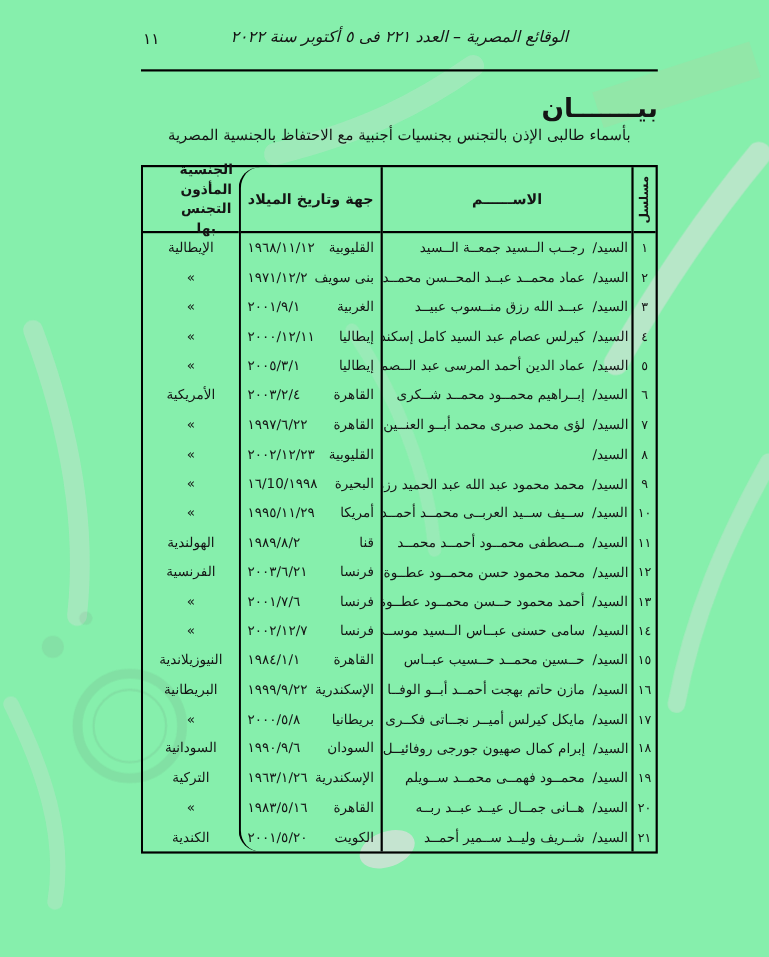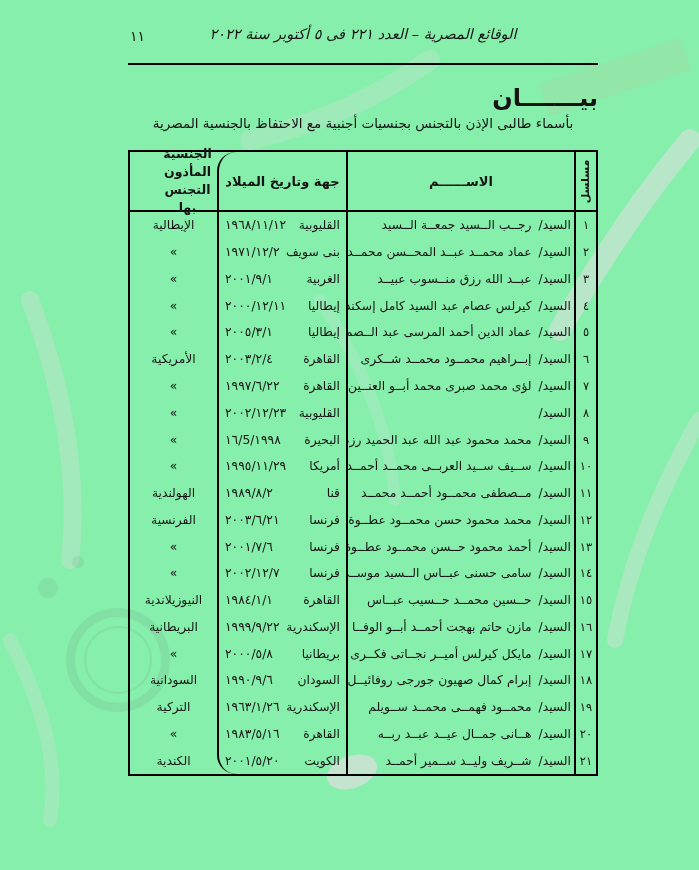--- a/index.html
+++ b/index.html
@@ -221,21 +221,21 @@
         <div class="cell birth-cell">
           <span>القاهرة</span>
           <span>١٩٩٧/٦/٢٢</span>
         </div>
         <div class="cell birth-cell">
           <span>القليوبية</span>
           <span>٢٠٠٢/١٢/٢٣</span>
         </div>
         <div class="cell birth-cell">
           <span>البحيرة</span>
-          <span>١٩٩٨/5/١٦</span>
+          <span>١٩٩٨/10/١٦</span>
         </div>
         <div class="cell birth-cell">
           <span>أمريكا</span>
           <span>١٩٩٥/١١/٢٩</span>
         </div>
         <div class="cell birth-cell">
           <span>قنا</span>
           <span>١٩٨٩/٨/٢</span>
         </div>
         <div class="cell birth-cell">

